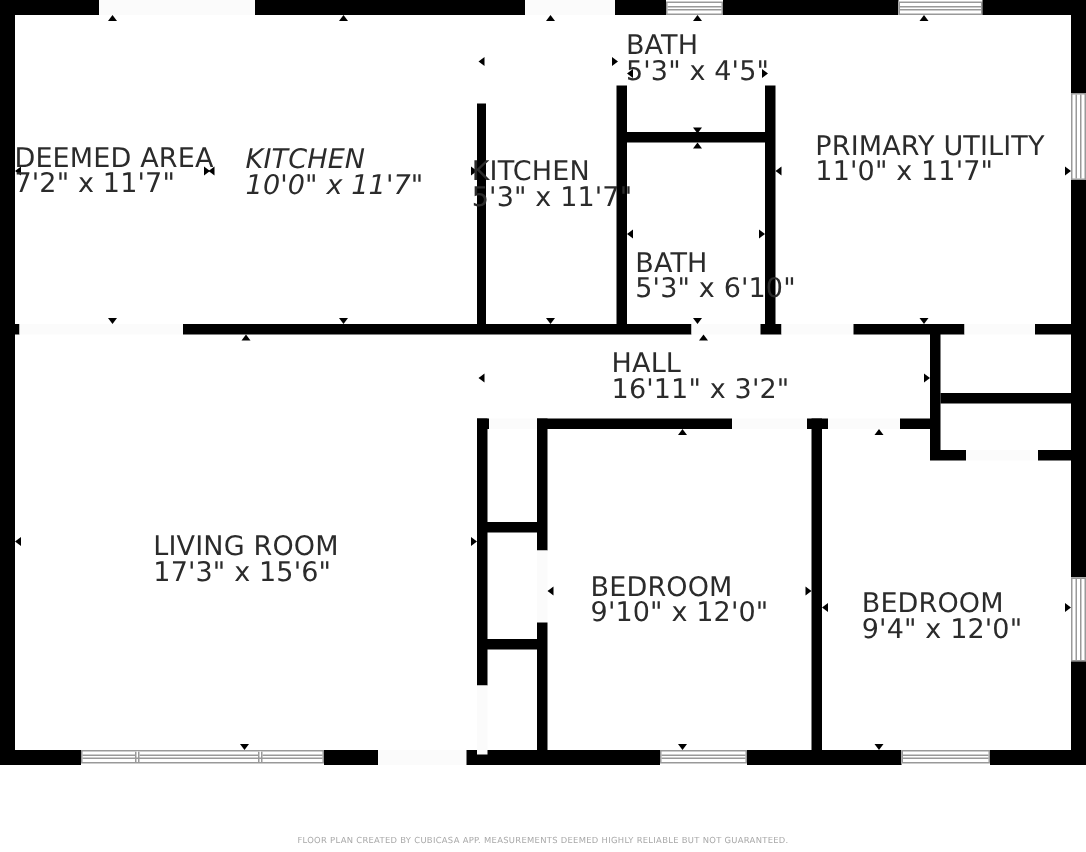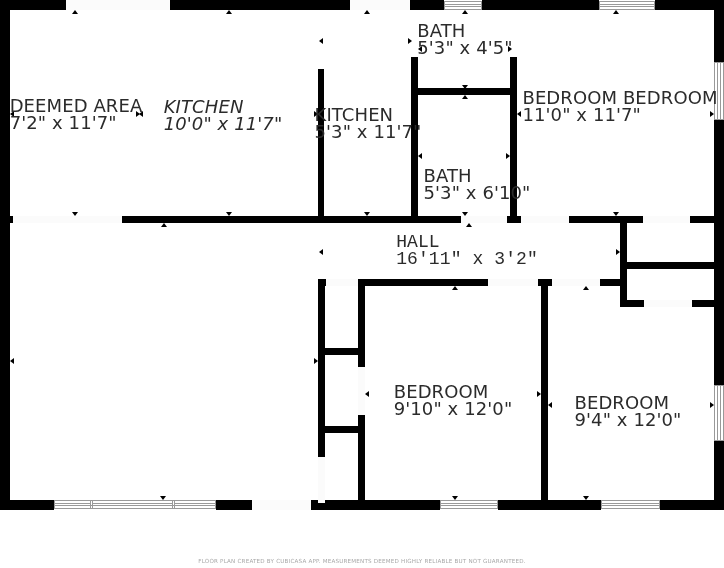--- a/index.html
+++ b/index.html
@@ -156,26 +156,30 @@
   </div>
   <div class="label" style="left:465px;top:22px;">
     <span class="name">BATH</span>
     <span class="dim">5'3" x 4'5"</span>
   </div>
   <div class="label" style="left:477px;top:167px;">
     <span class="name">BATH</span>
     <span class="dim">5'3" x 6'10"</span>
   </div>
   <div class="label" style="left:620px;top:89px;">
-    <span class="name">BEDROOM BEDROOM</span>
+    <span class="name">PRIMARY UTILITY</span>
     <span class="dim">11'0" x 11'7"</span>
   </div>
-  <div class="label" style="left:467px;top:234px;font-family:Liberation Mono, monospace;">
+  <div class="label" style="left:467px;top:234px;">
     <span class="name">HALL</span>
     <span class="dim">16'11" x 3'2"</span>
+  </div>
+  <div class="label" style="left:164px;top:356px;">
+    <span class="name">LIVING ROOM</span>
+    <span class="dim">17'3" x 15'6"</span>
   </div>
   <div class="label" style="left:453px;top:383px;">
     <span class="name">BEDROOM</span>
     <span class="dim">9'10" x 12'0"</span>
   </div>
   <div class="label" style="left:628px;top:394px;">
     <span class="name">BEDROOM</span>
     <span class="dim">9'4" x 12'0"</span>
   </div>
 

